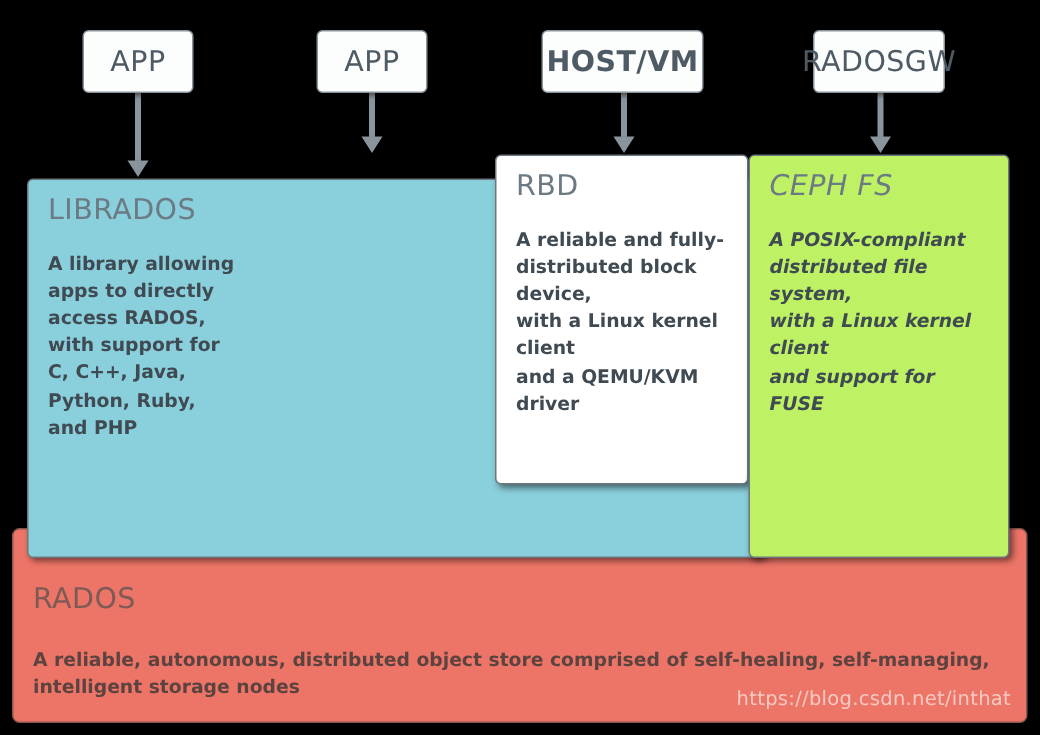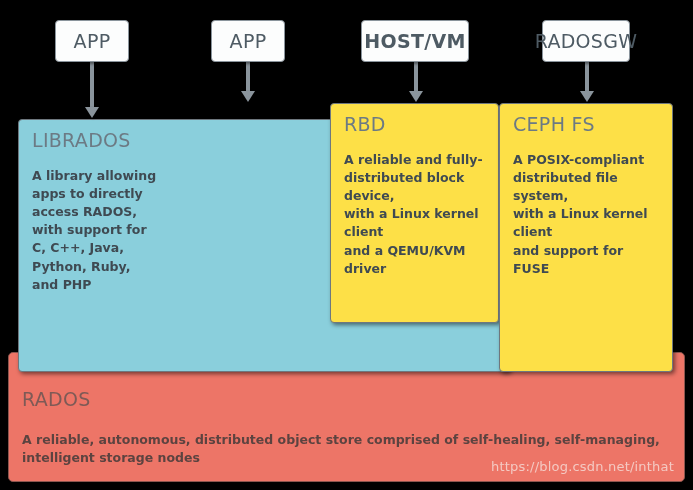--- a/index.html
+++ b/index.html
@@ -78,22 +78,22 @@
     font-size: 12.5px;
     color: #3F4A52;
     line-height: 1.45;
     margin: 0;
     font-weight: 600;
     white-space: pre-line;
   }
 
   #panel-librados { background: #8ACFDC; }
   #panel-radosgw  { background: #E9ECEC; }
-  #panel-rbd      { background: #fde047; }
-  #panel-cephfs   { background: #fde047; }
+  #panel-rbd      { background: #ffffff; }
+  #panel-cephfs   { background: #bef264; font-style: italic; }
 
   
   #panel-rados {
     position: absolute;
     box-sizing: border-box;
     background: #ED7567;
     border: 1px solid #8C554E;
     border-radius: 5px;
     box-shadow: 2px 2px 4px rgba(0,0,0,0.5);
     padding: 0;

